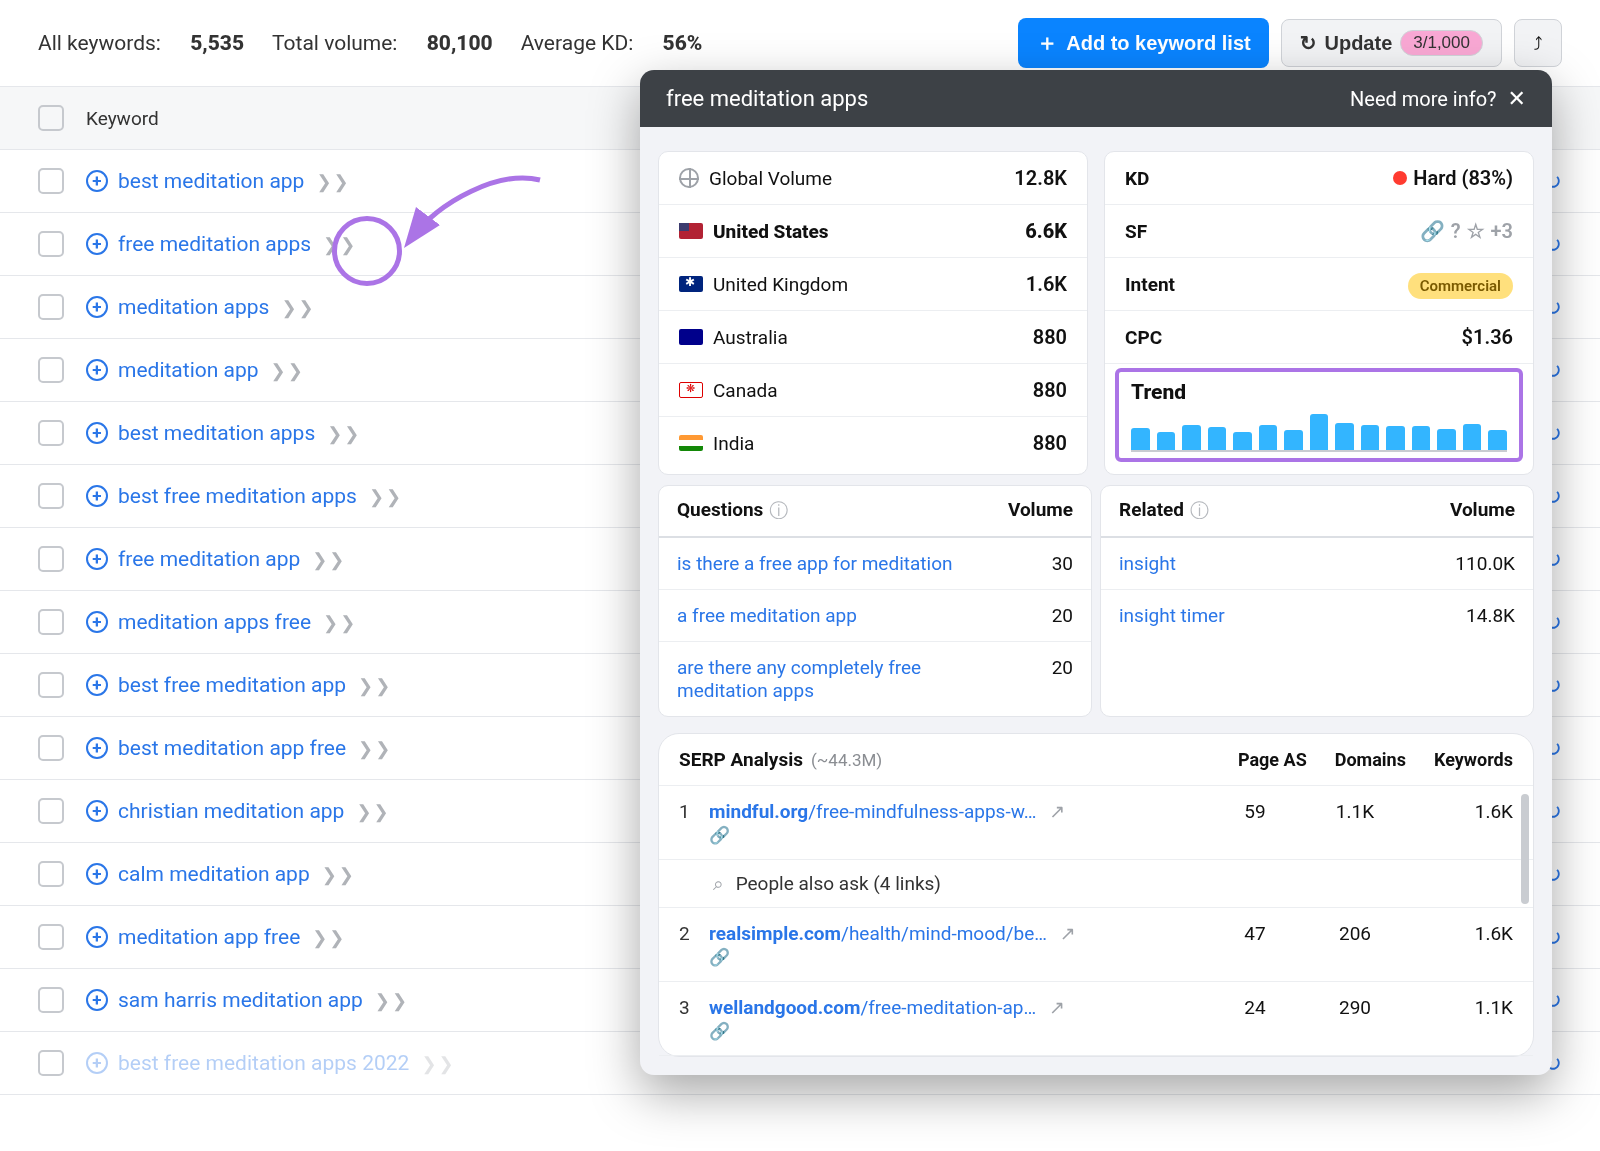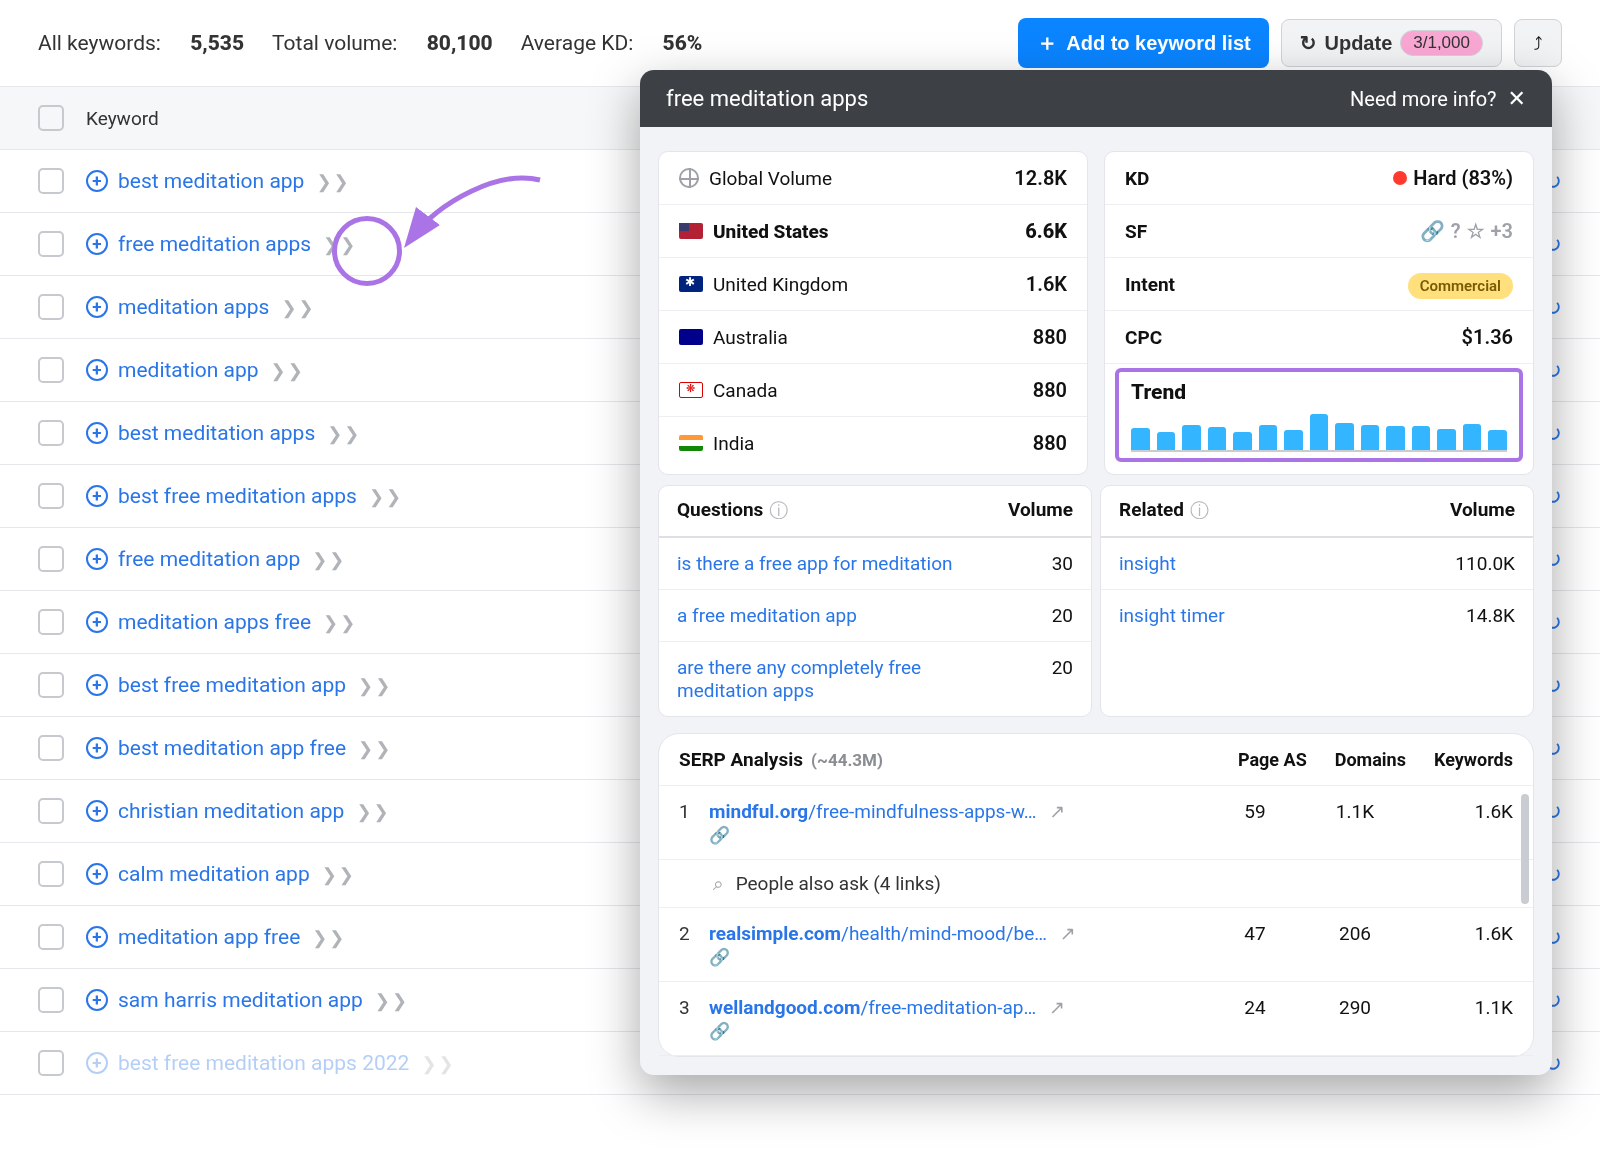--- a/index.html
+++ b/index.html
@@ -67,21 +67,21 @@
 .sub-head{display:flex;padding:12px 18px;border-bottom:2px solid #dcdfe4;font-weight:700;font-size:19px;}
 .sub-head .info{color:#b5b8bd;margin-left:6px;font-weight:400;}
 .sub-head .r{margin-left:auto;}
 .sub-row{display:flex;padding:14px 18px;border-bottom:1px solid #eceef1;font-size:19px;}
 .sub-row:last-child{border-bottom:none;}
 .sub-row .q{flex:1;color:#2a76e8;padding-right:12px;}
 .sub-row .v{font-weight:400;width:70px;text-align:right;}
 
 .serp{background:#fff;border:1px solid #e3e5ea;border-radius:21px;margin:0 18px 18px 18px;padding:0; position:relative;}
 .serp-head{display:flex;padding:14px 20px;font-size:19px;font-weight:700;border-bottom:1px solid #eceef1;align-items:baseline;}
-.serp-head .count{color:#8a8d92;font-weight:700;margin-left:8px;font-size:17px;}
+.serp-head .count{color:#8a8d92;font-weight:400;margin-left:8px;font-size:17px;}
 .serp-head .cols{margin-left:auto;display:flex;gap:28px;font-size:18px;}
 .serp-row{display:flex;padding:14px 20px;border-bottom:1px solid #eceef1;font-size:19px;align-items:flex-start;gap:16px;}
 .serp-row .num{width:14px;color:#333;}
 .serp-row .url{flex:1;color:#2a76e8;overflow:hidden;white-space:nowrap;text-overflow:ellipsis;}
 .serp-row .url .dom{font-weight:700;}
 .serp-row .url .path{color:#2a76e8;font-weight:400;}
 .serp-row .ext{color:#9ea2a8;margin-left:8px;}
 .serp-row .m{width:84px;text-align:center;}
 .serp-row .m:last-child{text-align:right;width:100px;}
 .serp-sub{padding:2px 0 0 0;color:#9ea2a8;font-size:17px;}

